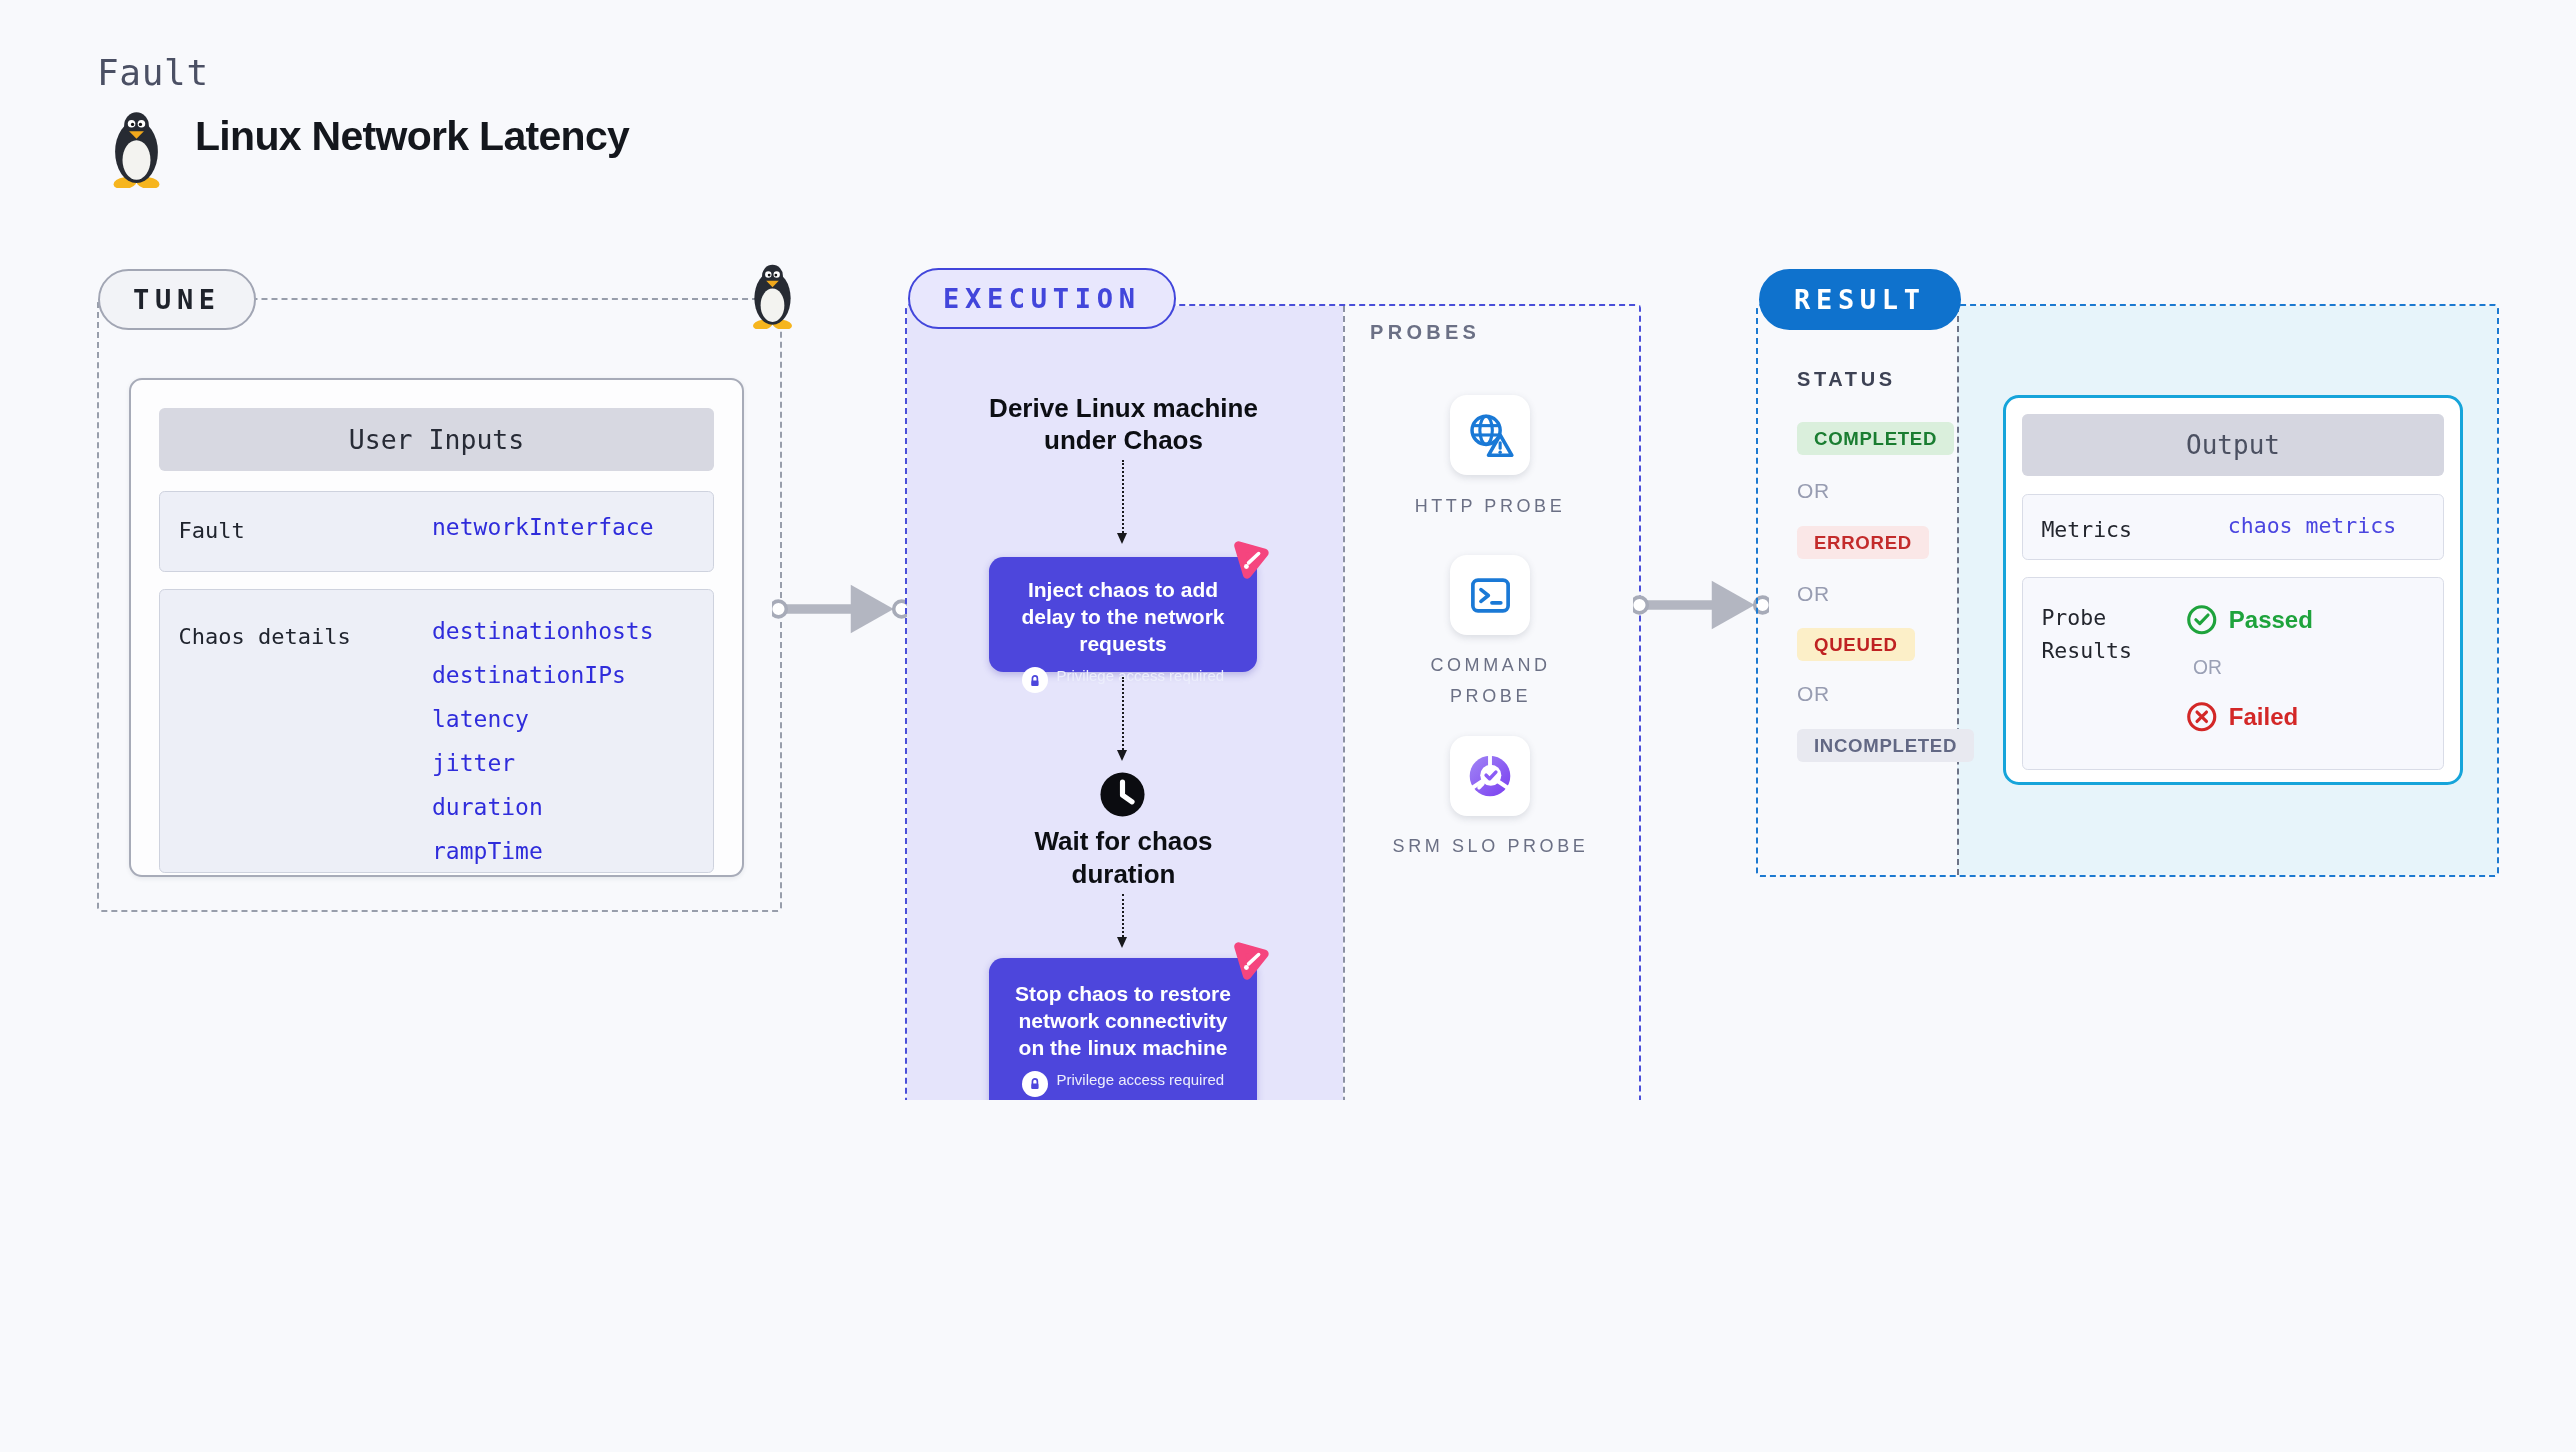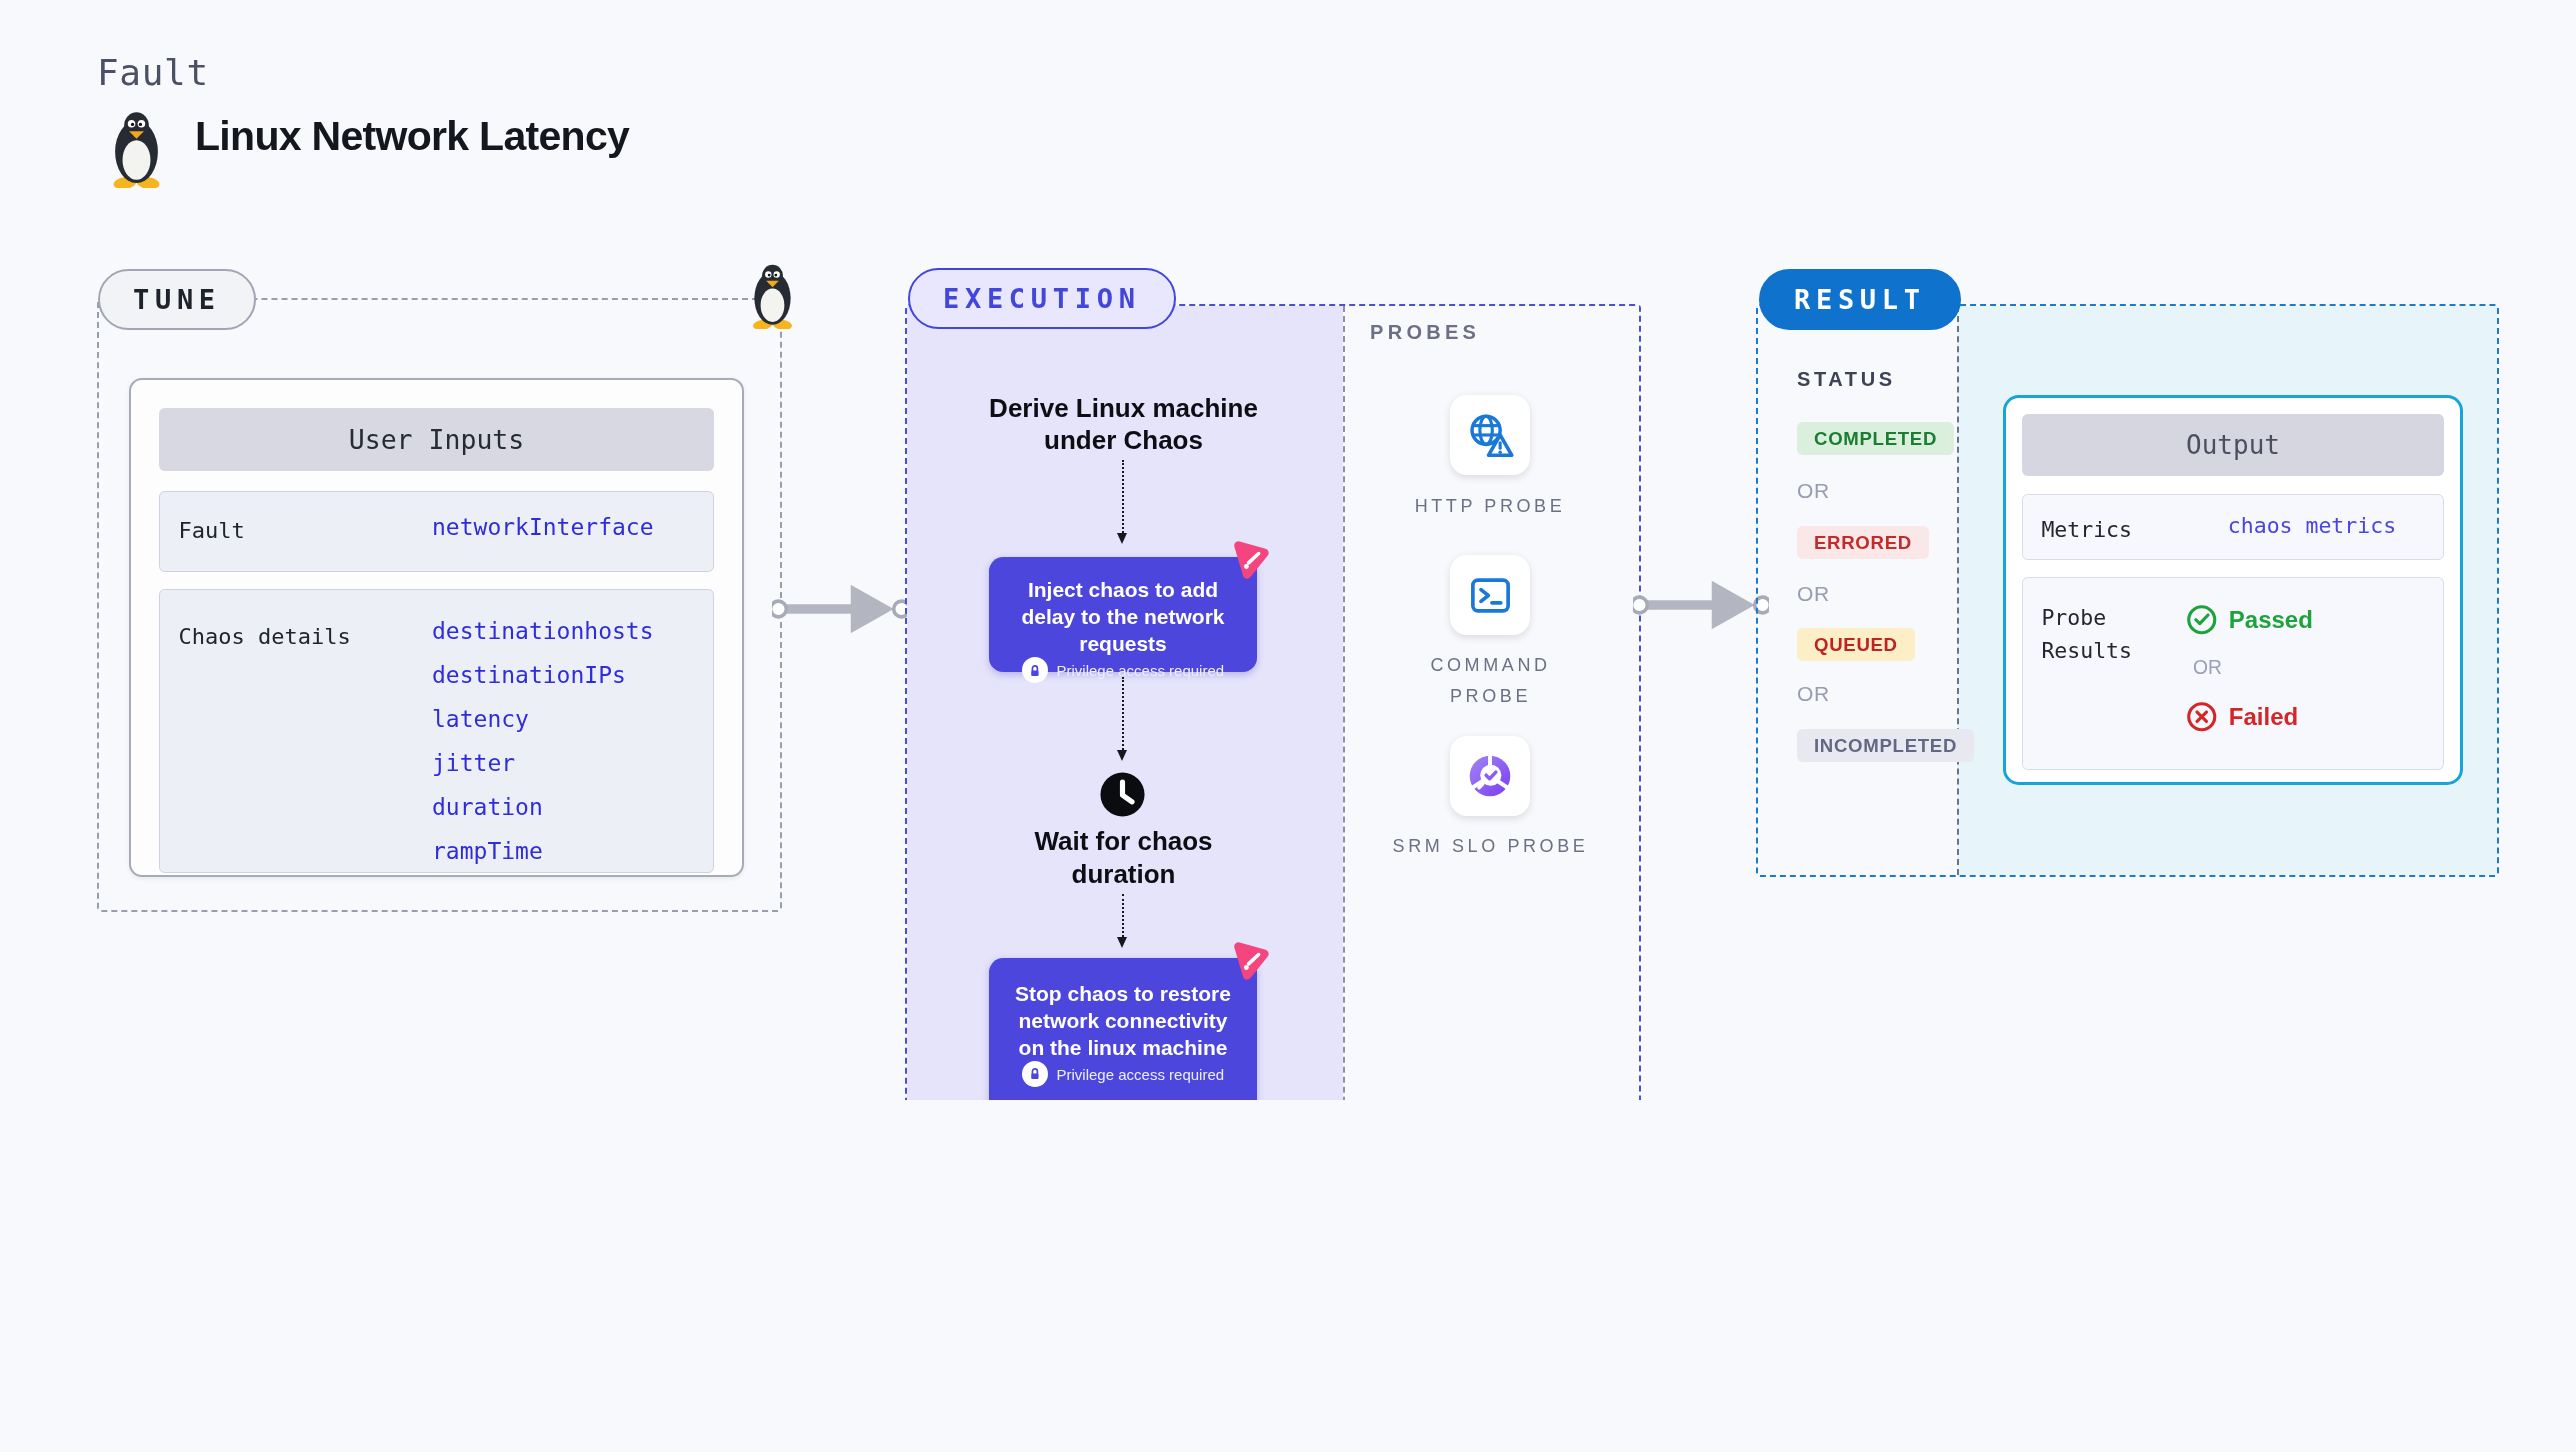--- a/index.html
+++ b/index.html
@@ -55,21 +55,21 @@
   .conn::after{content:'';position:absolute;left:-7.2px;bottom:-11.5px;border:5.7px solid transparent;
                border-top:11.5px solid #17181c;}
   .conn1{left:1122px;top:460px;height:77px;}
   .conn2{left:1122px;top:677px;height:77px;}
   .conn3{left:1122px;top:894px;height:47px;}
   .chaos-node{width:268px;background:#4d46dc;border-radius:14.3px;color:#fff;text-align:center;
               box-sizing:border-box;box-shadow:0 2.9px 7.2px rgba(50,40,170,.25);}
   .inject-node{left:989px;top:557px;height:115px;padding:18.6px 15.8px 0;}
   .stop-node{left:989px;top:958px;height:179px;padding:21.5px 18.6px 0;}
   .node-text{font-size:21px;font-weight:700;line-height:1.3;}
-  .priv-row{display:flex;align-items:center;justify-content:center;gap:8.6px;margin-top:0;}
+  .priv-row{display:flex;align-items:flex-start;justify-content:center;gap:8.6px;margin-top:10px;}
   .priv-text{font-size:15px;color:#eceefc;}
   .lock-badge{width:26px;height:26px;border-radius:50%;background:#ffffff;display:flex;
               align-items:center;justify-content:center;}
   .pink-icon{position:absolute;right:-15.8px;top:-20px;}
   .clock-wrap{left:1099px;top:771px;}
   .wait-text{left:1016px;top:825px;width:215px;text-align:center;font-size:26px;font-weight:700;color:#0c0e13;line-height:1.25;}
 
   
   .probes-label{left:1370px;top:321px;font-size:20px;font-weight:700;letter-spacing:4.3px;color:#6b7085;}
   .probe-card{width:80px;height:80px;background:#ffffff;border-radius:17px;

